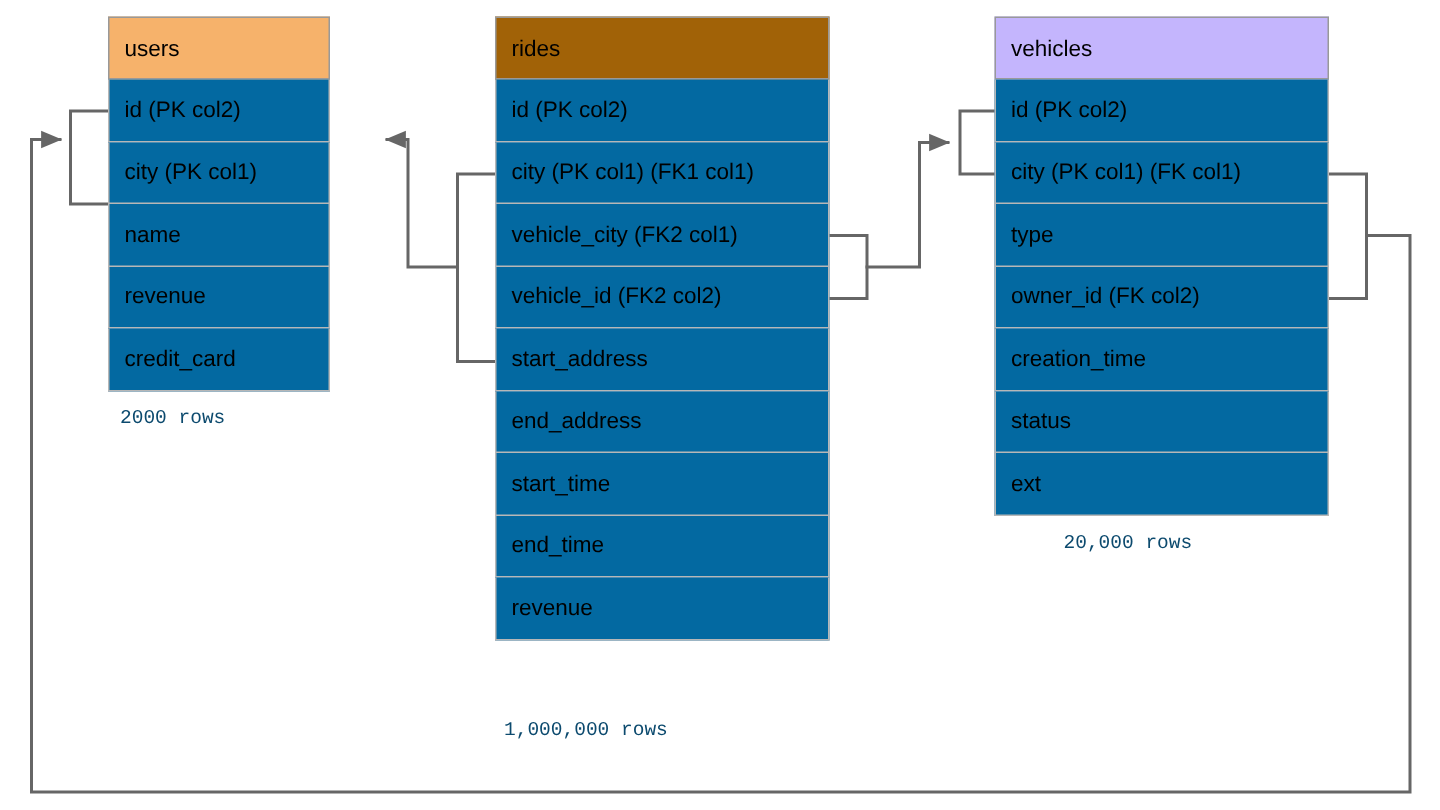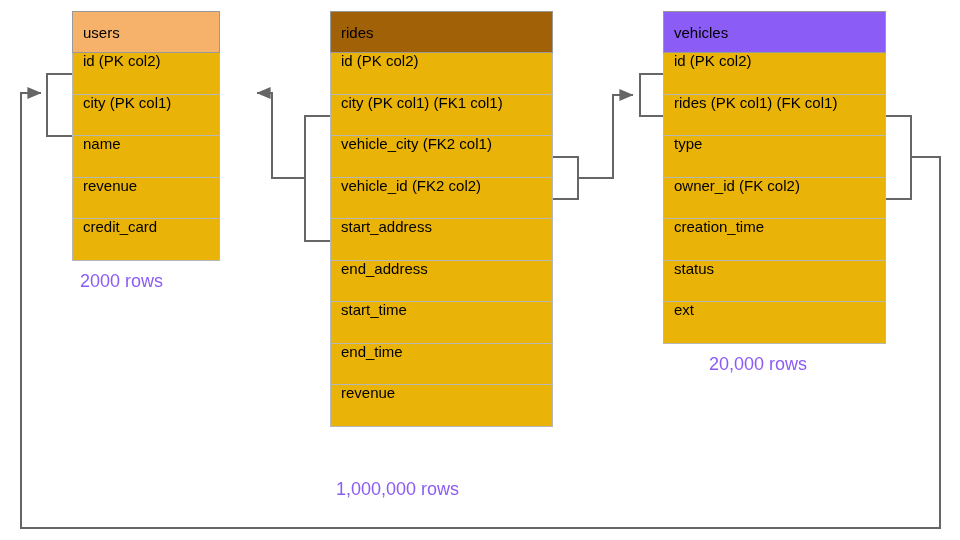--- a/index.html
+++ b/index.html
@@ -40,35 +40,36 @@
     line-height: 1;
     padding: 0 10px;
     display: flex;
     align-items: center;
     height: 42px;
   }
   .entity-field {
     box-sizing: border-box;
     border: 1px solid #b7b7b7;
     border-top: none;
-    background: #eab308;
+    background: #0369a1;
     font-size: 15px;
     line-height: 1;
     padding: 0 10px;
     display: flex;
-    align-items: flex-start;
+    align-items: center;
     height: 41.5px;
     white-space: nowrap;
   }
   .entity-footnote {
     position: absolute;
-    font-size: 18px;
+    font-size: 13px;
     line-height: 1;
     white-space: nowrap;
-    color: #8b5cf6;
+    color: #0c4a6e;
+    font-family: Liberation Mono, monospace;
   }
   
   #entity-users  { left: 72px;  top: 11px;  width: 148px; }
   #entity-rides  { left: 330px; top: 11px;  width: 223px; }
   #entity-vehicles { left: 663px; top: 11px; width: 223px; }
 
   #footnote-users { left: 80px;  top: 272px; }
   #footnote-rides { left: 336px; top: 480px; }
   #footnote-vehicles { left: 669px; top: 355px; margin-left: 40px; }
 </style>
@@ -166,28 +167,28 @@
     <div class="entity-field">
       <span>end_time</span>
     </div>
     <div class="entity-field">
       <span>revenue</span>
     </div>
   </div>
   <div class="entity-footnote" id="footnote-rides">1,000,000 rows</div>
 
   <div class="entity" id="entity-vehicles">
-    <div class="entity-header" style="background:#8b5cf6">
+    <div class="entity-header" style="background:#c4b5fd">
       <span>vehicles</span>
     </div>
     <div class="entity-field">
       <span>id (PK col2)</span>
     </div>
     <div class="entity-field">
-      <span>rides (PK col1) (FK col1)</span>
+      <span>city (PK col1) (FK col1)</span>
     </div>
     <div class="entity-field">
       <span>type</span>
     </div>
     <div class="entity-field">
       <span>owner_id (FK col2)</span>
     </div>
     <div class="entity-field">
       <span>creation_time</span>
     </div>

